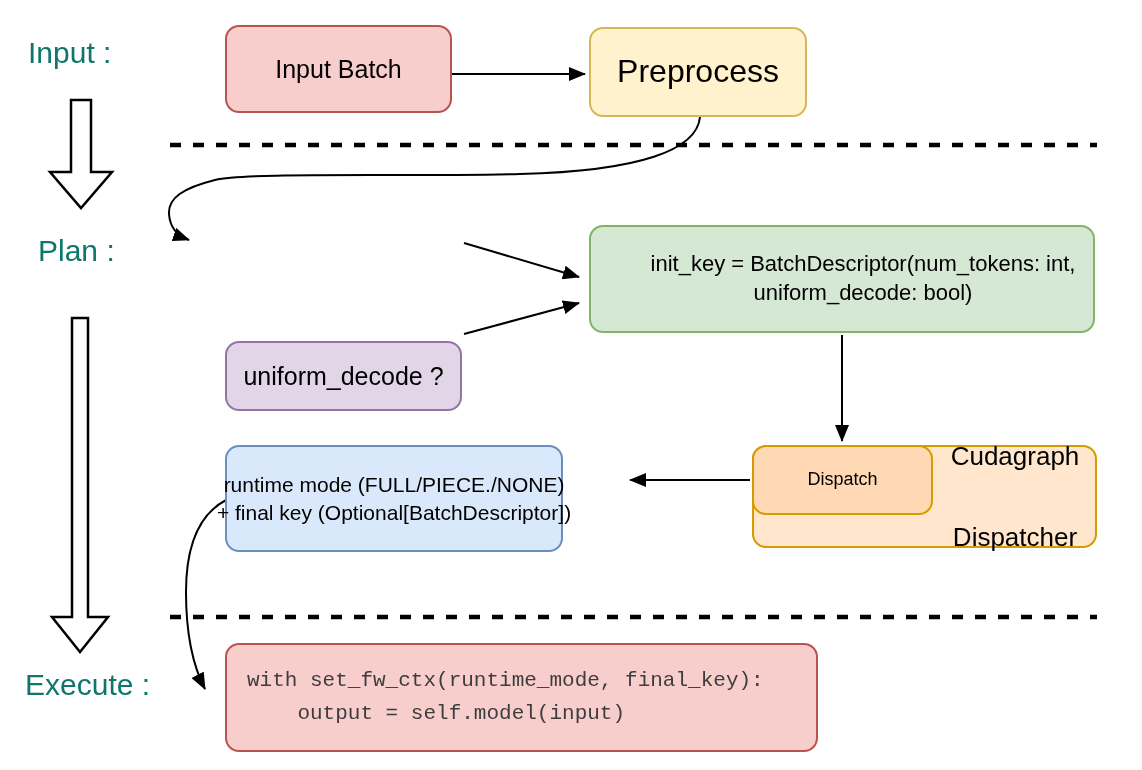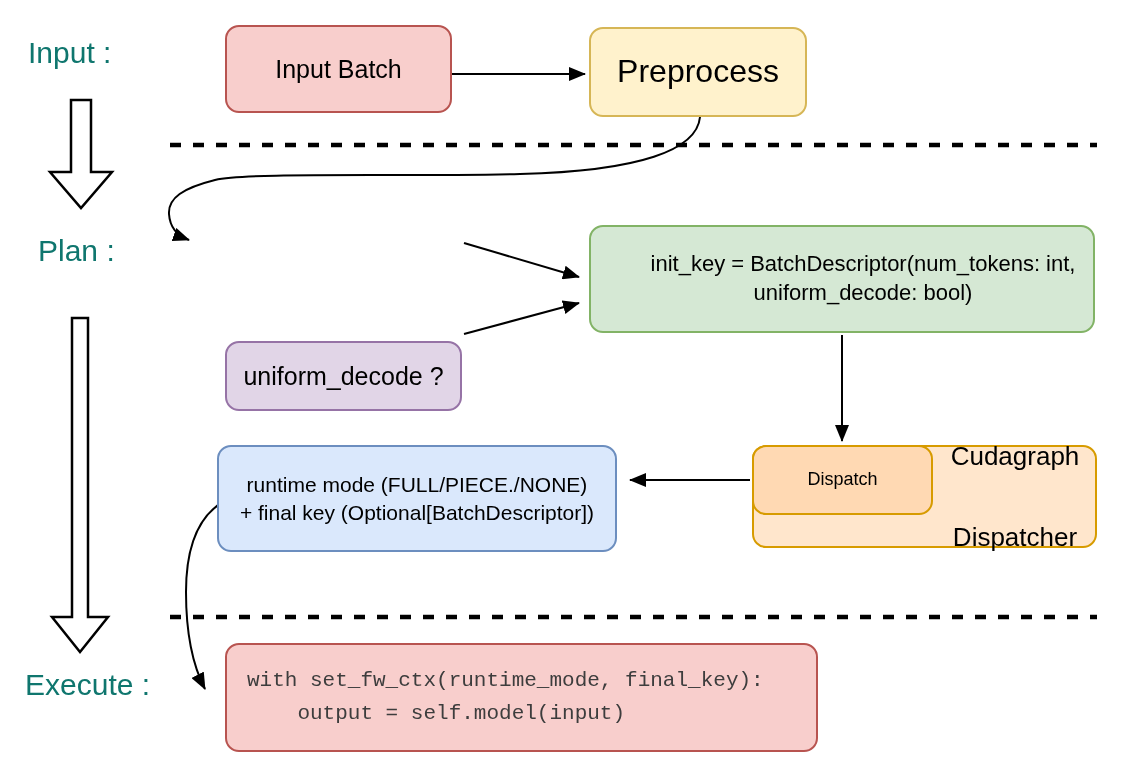--- a/index.html
+++ b/index.html
@@ -39,21 +39,21 @@
   .node-green{background:var(--green-fill,#d5e8d4);border-color:var(--green-stroke,#82b366);padding-left:42px;}
   .node-blue{background:var(--blue-fill,#dae8fc);border-color:var(--blue-stroke,#6c8ebf);}
   .node-orange-outer{background:var(--orange-outer-fill,#ffe6cc);border-color:var(--orange-stroke,#d79b00);}
   .node-orange-inner{background:var(--orange-inner-fill,#ffd9b3);border-color:var(--orange-stroke,#d79b00);}
 
   #input-batch{left:225px;top:25px;width:227px;height:88px;font-size:25px;}
   #preprocess{left:589px;top:27px;width:218px;height:90px;font-size:32px;}
   #cg-padding{left:225px;top:210px;width:237px;height:70px;font-size:25px;}
   #uniform-decode{left:225px;top:297px;width:237px;height:70px;font-size:25px;margin-top:44px;}
   #init-key{left:589px;top:225px;width:506px;height:108px;font-size:22px;z-index:2;}
-  #runtime-box{left:217px;top:445px;width:400px;height:107px;font-size:21px;}
+  #runtime-box{left:225px;top:445px;width:338px;height:107px;font-size:21px;}
   #dispatcher-outer{left:752px;top:445px;width:345px;height:103px;z-index:2;}
   #dispatch-inner{left:752px;top:445px;width:181px;height:70px;font-size:18px;z-index:3;}
   #dispatcher-label{
     position:absolute;left:933px;top:445px;width:164px;height:103px;
     display:flex;flex-direction:column;align-items:center;justify-content:center;
     font-size:26px;line-height:1.25;z-index:3;text-align:center;gap:48px;
   }
   #execute-code{
     left:225px;top:643px;width:593px;height:109px;
     font-family:"Liberation Mono", monospace;

